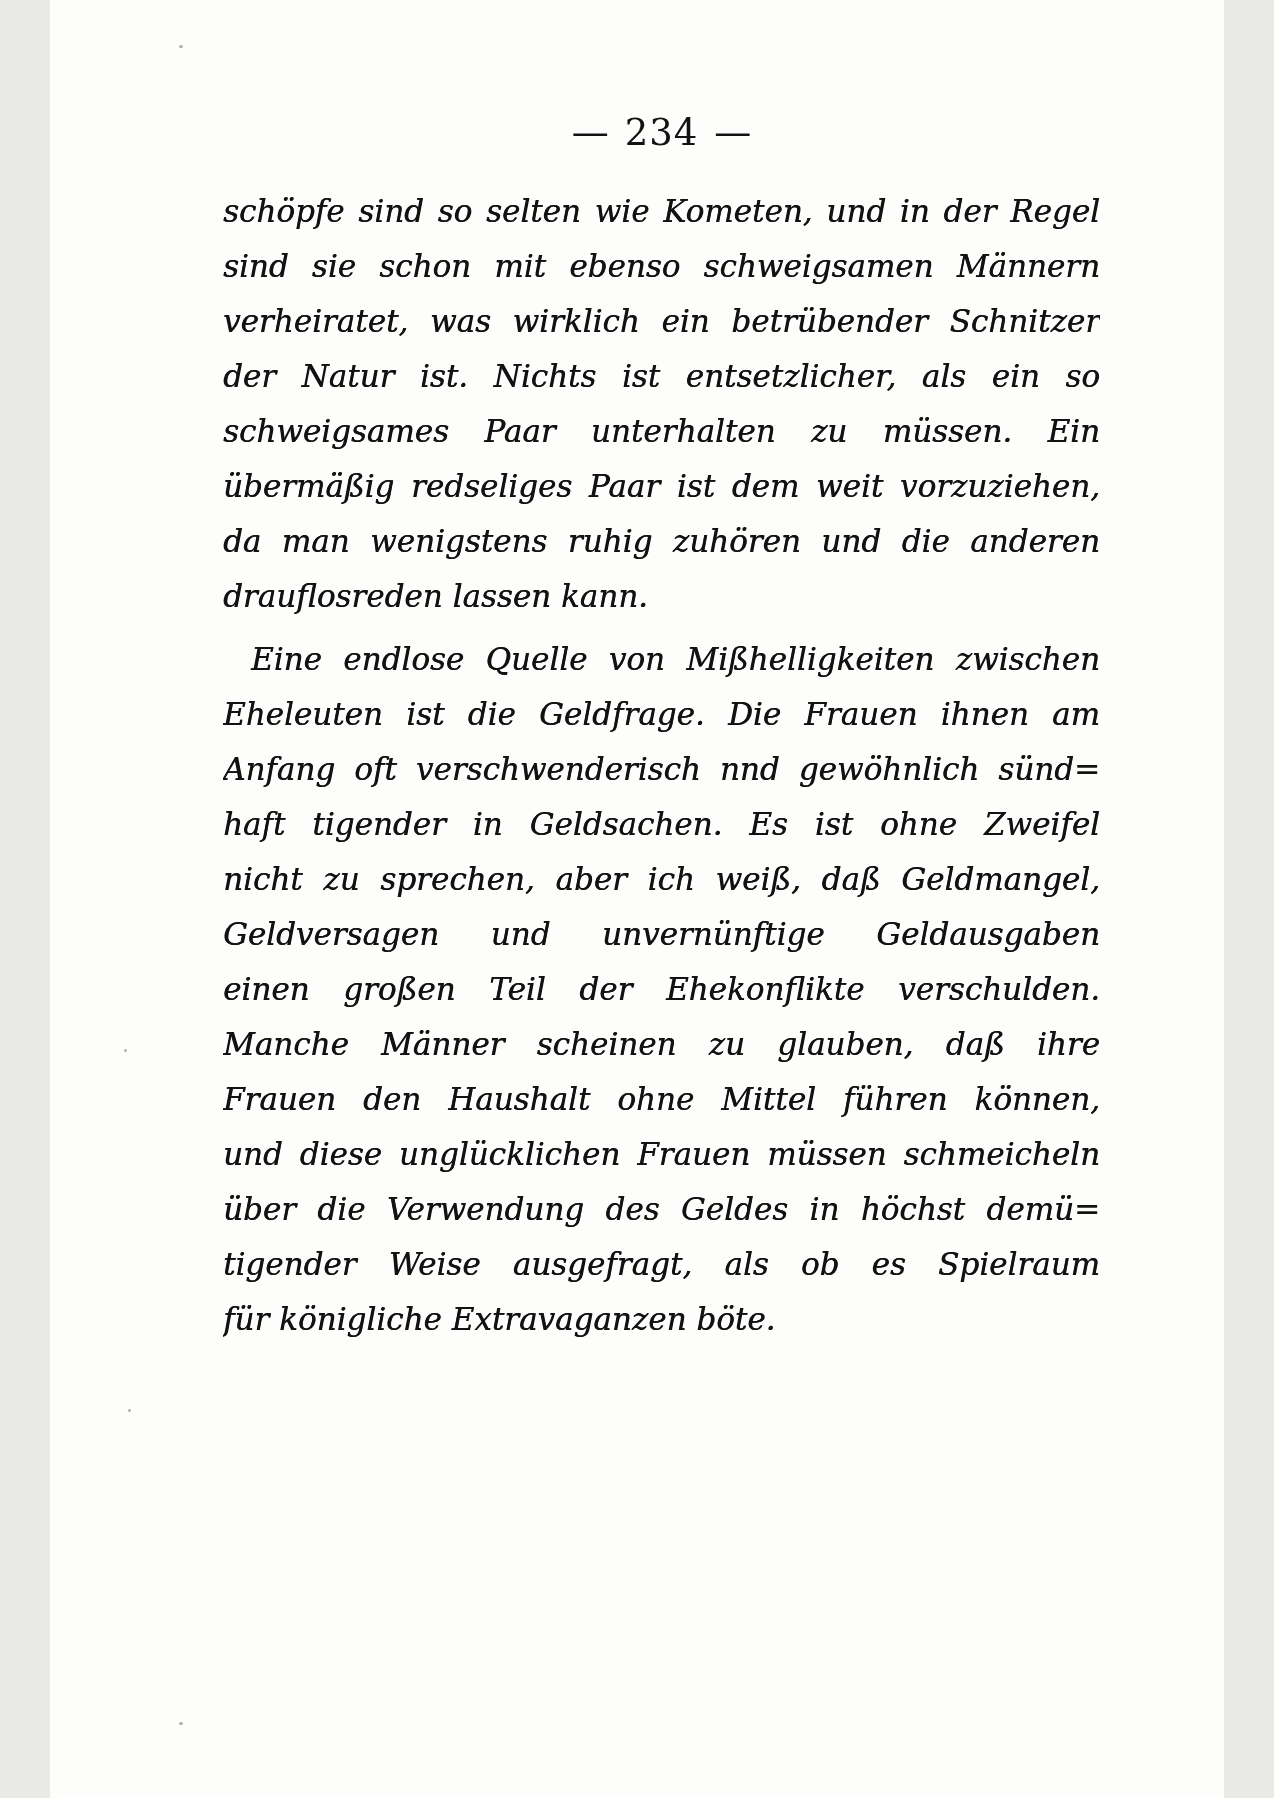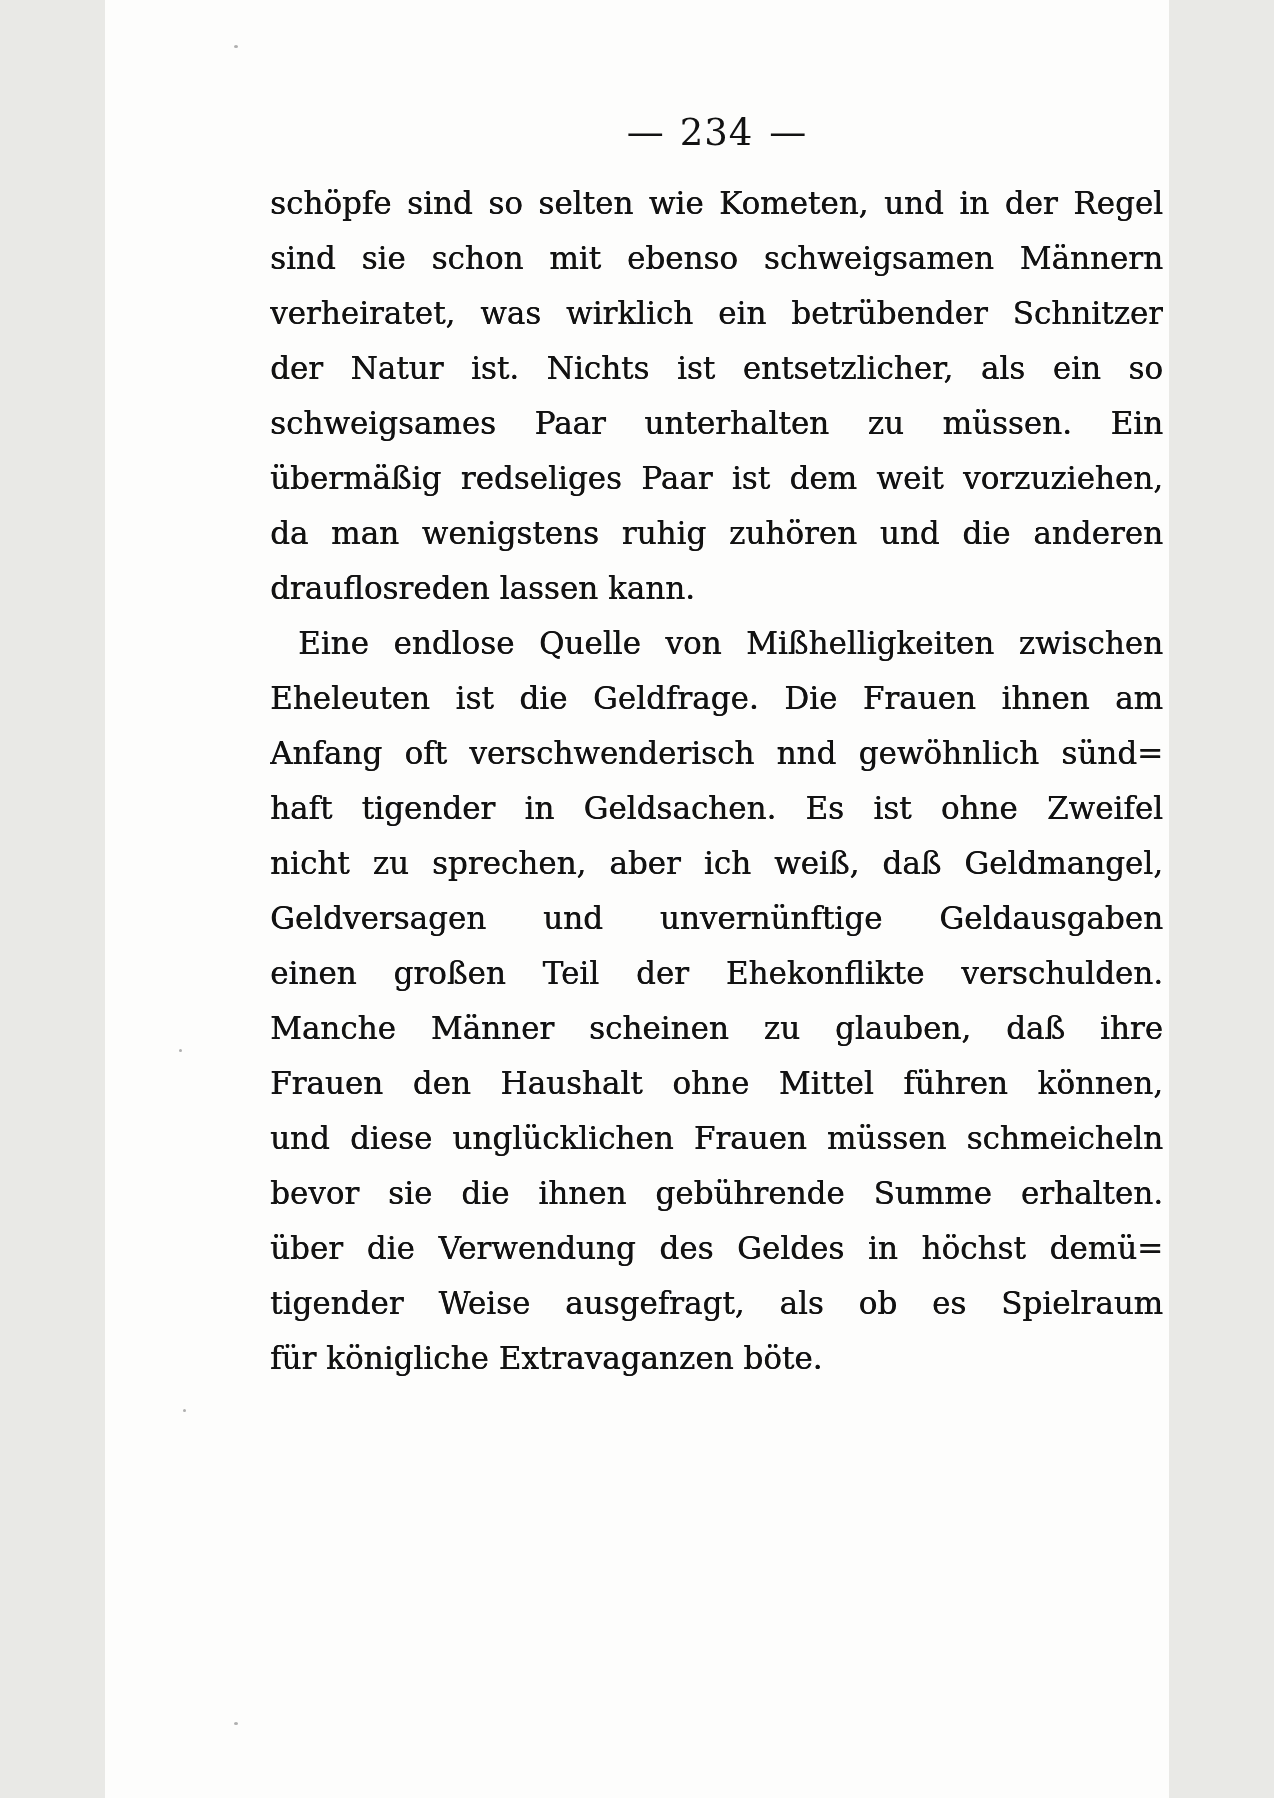--- a/index.html
+++ b/index.html
@@ -1,18 +1,18 @@
 <!DOCTYPE html>
 <html><head>
 <meta charset="utf-8">
 <style>
   html, body { margin: 0; padding: 0; background: #e9e9e6; }
   .page {
     position: relative;
-    width: 1064px;
+    width: 1174px;
     height: 1798px;
     margin: 0 auto;
     background: var(--paper, #fdfdfc);
     color: var(--ink, #121212);
     font-family: "DejaVu Serif", "Liberation Serif", serif;
     overflow: hidden;
   }
   .header {
     position: absolute;
     left: 165px;
@@ -24,21 +24,21 @@
     white-space: nowrap;
   }
   .header .dash { letter-spacing: 0; }
   .header .num { margin: 0 16px; letter-spacing: 1px; }
   .body {
     position: absolute;
     left: 165px;
     top: 176px;
     width: 893px;
   }
-  .paragraph { margin: 0; padding: 0; }
+  .paragraph { margin: 8px; padding: 0; font-style: italic; }
   .line {
     height: 55px;
     line-height: 55px;
     font-size: 31px;
     text-align: justify;
     text-align-last: justify;
     white-space: normal;
     overflow: hidden;
     text-shadow: 0.4px 0 0 currentColor; 
   }
@@ -79,21 +79,20 @@
         <div class="line first">Eine endlose Quelle von Mißhelligkeiten zwischen</div>
         <div class="line">Eheleuten ist die Geldfrage. Die Frauen ihnen am</div>
         <div class="line">Anfang oft verschwenderisch nnd gewöhnlich sünd=</div>
         <div class="line">haft tigender in Geldsachen. Es ist ohne Zweifel</div>
         <div class="line">nicht zu sprechen, aber ich weiß, daß Geldmangel,</div>
         <div class="line">Geldversagen und unvernünftige Geldausgaben</div>
         <div class="line">einen großen Teil der Ehekonflikte verschulden.</div>
         <div class="line">Manche Männer scheinen zu glauben, daß ihre</div>
         <div class="line">Frauen den Haushalt ohne Mittel führen können,</div>
         <div class="line">und diese unglücklichen Frauen müssen schmeicheln</div>
-        <div class="line">bevor sie die ihnen gebührende Summe erhalten.</div>
         <div class="line">über die Verwendung des Geldes in höchst demü=</div>
         <div class="line">tigender Weise ausgefragt, als ob es Spielraum</div>
         <div class="line last">für königliche Extravaganzen böte.</div>
       </div>
     </div>
 
   <div class="speck s1"></div>
   <div class="speck s2"></div>
   <div class="speck s3"></div>
   <div class="speck s4"></div>

